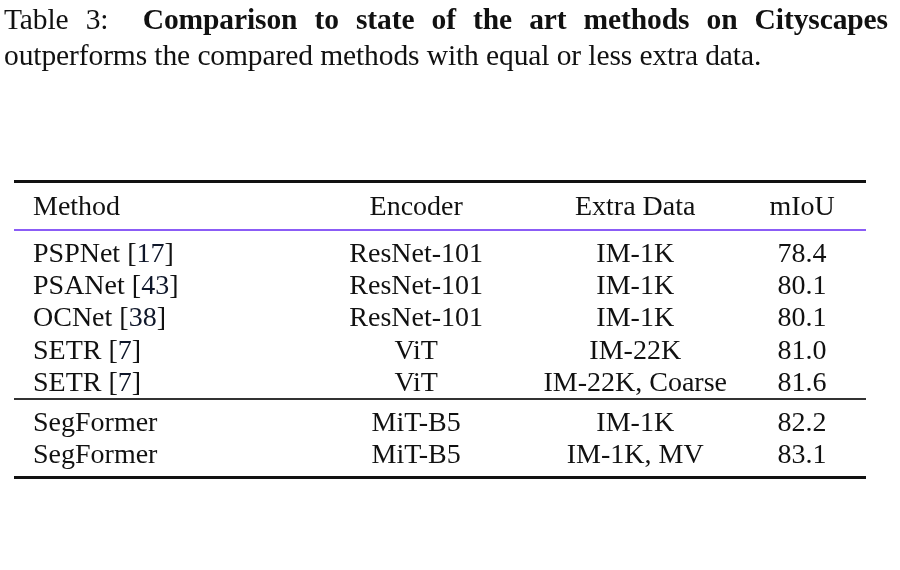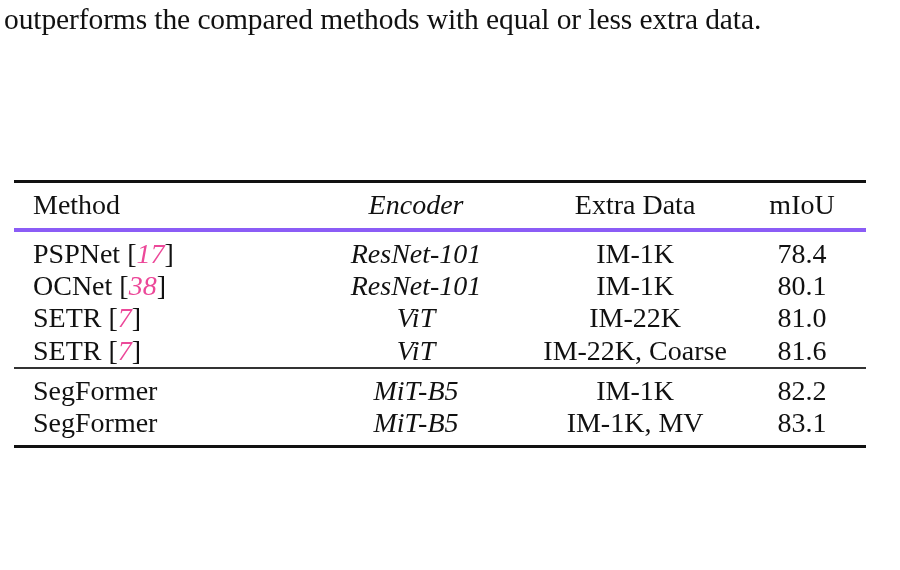--- a/index.html
+++ b/index.html
@@ -70,71 +70,77 @@
       vertical-align: middle;
       padding-top: 0px;
     }
     .tbl tbody tr {
       height: 32.6px;
     }
     .rule-top {
       border-top: 3px solid #111;
     }
     .rule-mid {
-      border-bottom: 4px solid #8b5cf6;
+      border-bottom: 2px solid #8b5cf6;
     }
     .rule-sep td {
       border-top: 2px solid #333;
     }
     .rule-bottom td {
       border-bottom: 3px solid #111;
     }
     .c-method { text-align: left; padding-left: 19px !important; width: 290px; }
-    .c-encoder { text-align: center; width: 220px; font-style: italic; }
+    .c-encoder { text-align: center; width: 220px; }
     .c-extra { text-align: center; width: 230px; }
     .c-miou { text-align: center; width: 112px; padding-right: 10px !important; }
 
     .first-body td { padding-top: 6px !important; }
     .first-ours td { padding-top: 6px !important; }
     .last-row td { padding-bottom: 6px !important; }
 
     .cite {
-      color: #ec4899;
-      font-style: italic;
+      color: #0f172a;
     }
     .bracket {
       color: #111;
     }
     .best {
       font-weight: bold;
       text-align: center;
     }
   </style>
 </head>
 <body>
 
 <div class="caption">
+  <span class="line1"><span>Table 3:</span>&nbsp; <span class="bold">Comparison to state of the art methods on Cityscapes</span></span>
   <span class="line4">outperforms the compared methods with equal or less extra data.</span>
 </div>
 
 <table class="tbl">
   <thead>
     <tr class="rule-top rule-mid">
       <th class="c-method">Method</th>
       <th class="c-encoder">Encoder</th>
       <th class="c-extra">Extra Data</th>
       <th class="c-miou">mIoU</th>
     </tr>
   </thead>
   <tbody>
     <tr class="first-body">
       <td class="c-method"><span>PSPNet</span> <span class="bracket">[</span><span class="cite">17</span><span class="bracket">]</span></td>
       <td class="c-encoder">ResNet-101</td>
       <td class="c-extra">IM-1K</td>
       <td class="c-miou">78.4</td>
+    </tr>
+    <tr>
+      <td class="c-method"><span>PSANet</span> <span class="bracket">[</span><span class="cite">43</span><span class="bracket">]</span></td>
+      <td class="c-encoder">ResNet-101</td>
+      <td class="c-extra">IM-1K</td>
+      <td class="c-miou">80.1</td>
     </tr>
     <tr>
       <td class="c-method"><span>OCNet</span> <span class="bracket">[</span><span class="cite">38</span><span class="bracket">]</span></td>
       <td class="c-encoder">ResNet-101</td>
       <td class="c-extra">IM-1K</td>
       <td class="c-miou">80.1</td>
     </tr>
     <tr>
       <td class="c-method"><span>SETR</span> <span class="bracket">[</span><span class="cite">7</span><span class="bracket">]</span></td>
       <td class="c-encoder">ViT</td>

